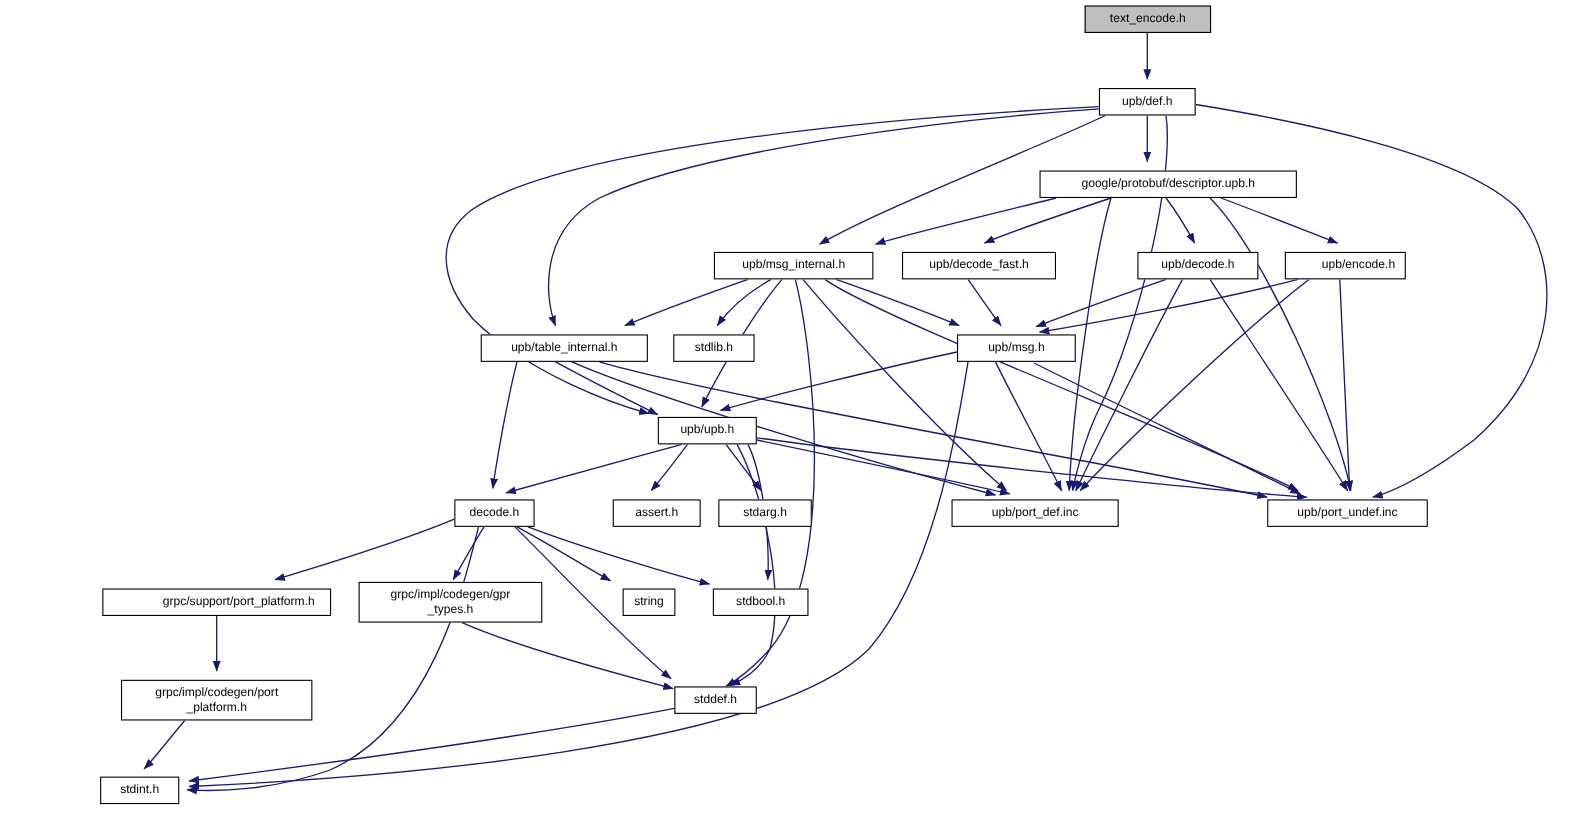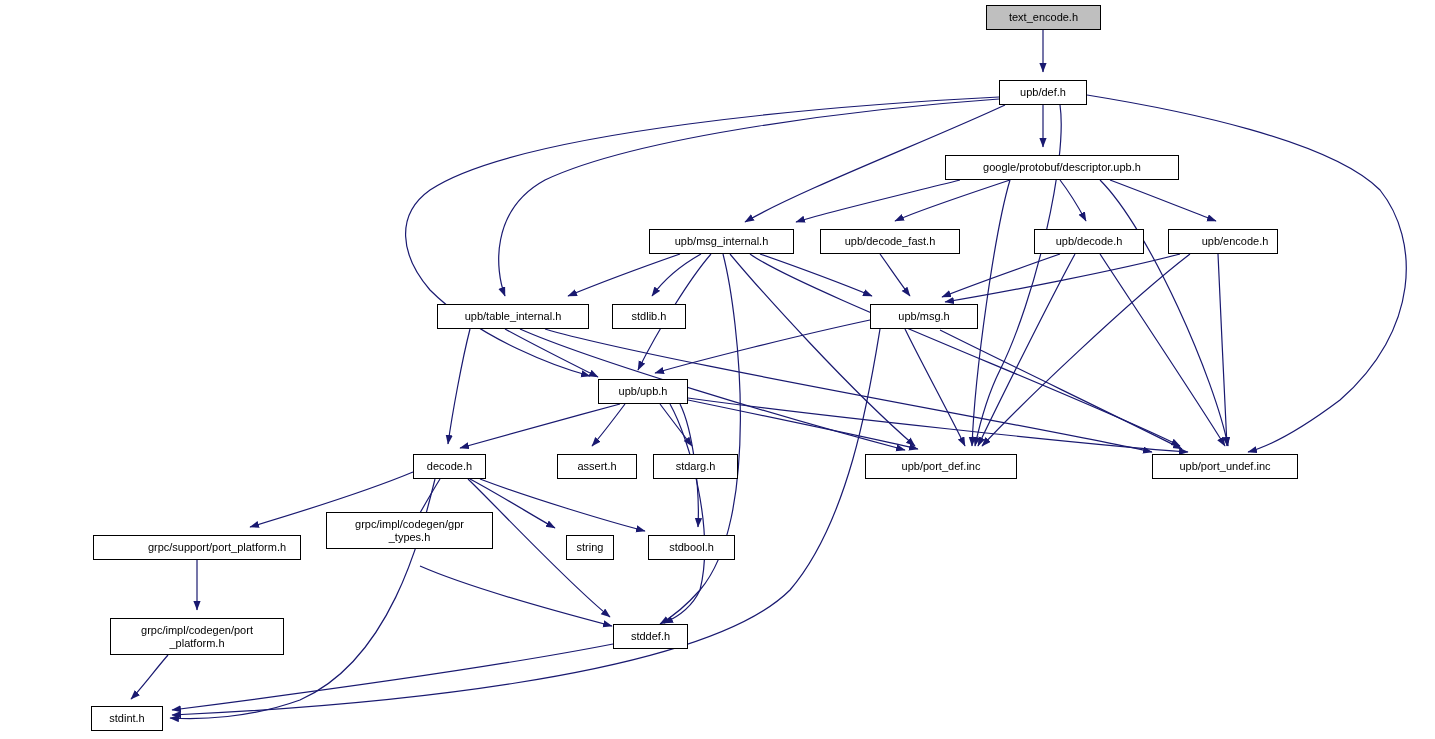--- a/index.html
+++ b/index.html
@@ -171,21 +171,21 @@
   <div class="node" style="left:437px;top:304px;width:152px;height:25px;">upb/table_internal.h</div>
   <div class="node" style="left:612px;top:304px;width:74px;height:25px;">stdlib.h</div>
   <div class="node" style="left:870px;top:304px;width:108px;height:25px;">upb/msg.h</div>
   <div class="node" style="left:598px;top:379px;width:90px;height:25px;">upb/upb.h</div>
   <div class="node" style="left:413px;top:454px;width:73px;height:25px;">decode.h</div>
   <div class="node" style="left:557px;top:454px;width:80px;height:25px;">assert.h</div>
   <div class="node" style="left:653px;top:454px;width:85px;height:25px;">stdarg.h</div>
   <div class="node" style="left:865px;top:454px;width:152px;height:25px;text-align:center;">upb/port_def.inc</div>
   <div class="node" style="left:1152px;top:454px;width:146px;height:25px;">upb/port_undef.inc</div>
   <div class="node" style="left:93px;top:535px;width:208px;height:25px;padding-left:40px;">grpc/support/port_platform.h</div>
-  <div class="node" style="left:326px;top:512px;width:167px;height:37px;">grpc/impl/codegen/gpr
+  <div class="node" style="left:326px;top:529px;width:167px;height:37px;">grpc/impl/codegen/gpr
 _types.h</div>
   <div class="node" style="left:566px;top:535px;width:48px;height:25px;">string</div>
   <div class="node" style="left:648px;top:535px;width:87px;height:25px;">stdbool.h</div>
   <div class="node" style="left:110px;top:618px;width:174px;height:37px;">grpc/impl/codegen/port
 _platform.h</div>
   <div class="node" style="left:613px;top:624px;width:75px;height:25px;">stddef.h</div>
   <div class="node" style="left:91px;top:706px;width:72px;height:25px;">stdint.h</div>
 
 </div>
 

